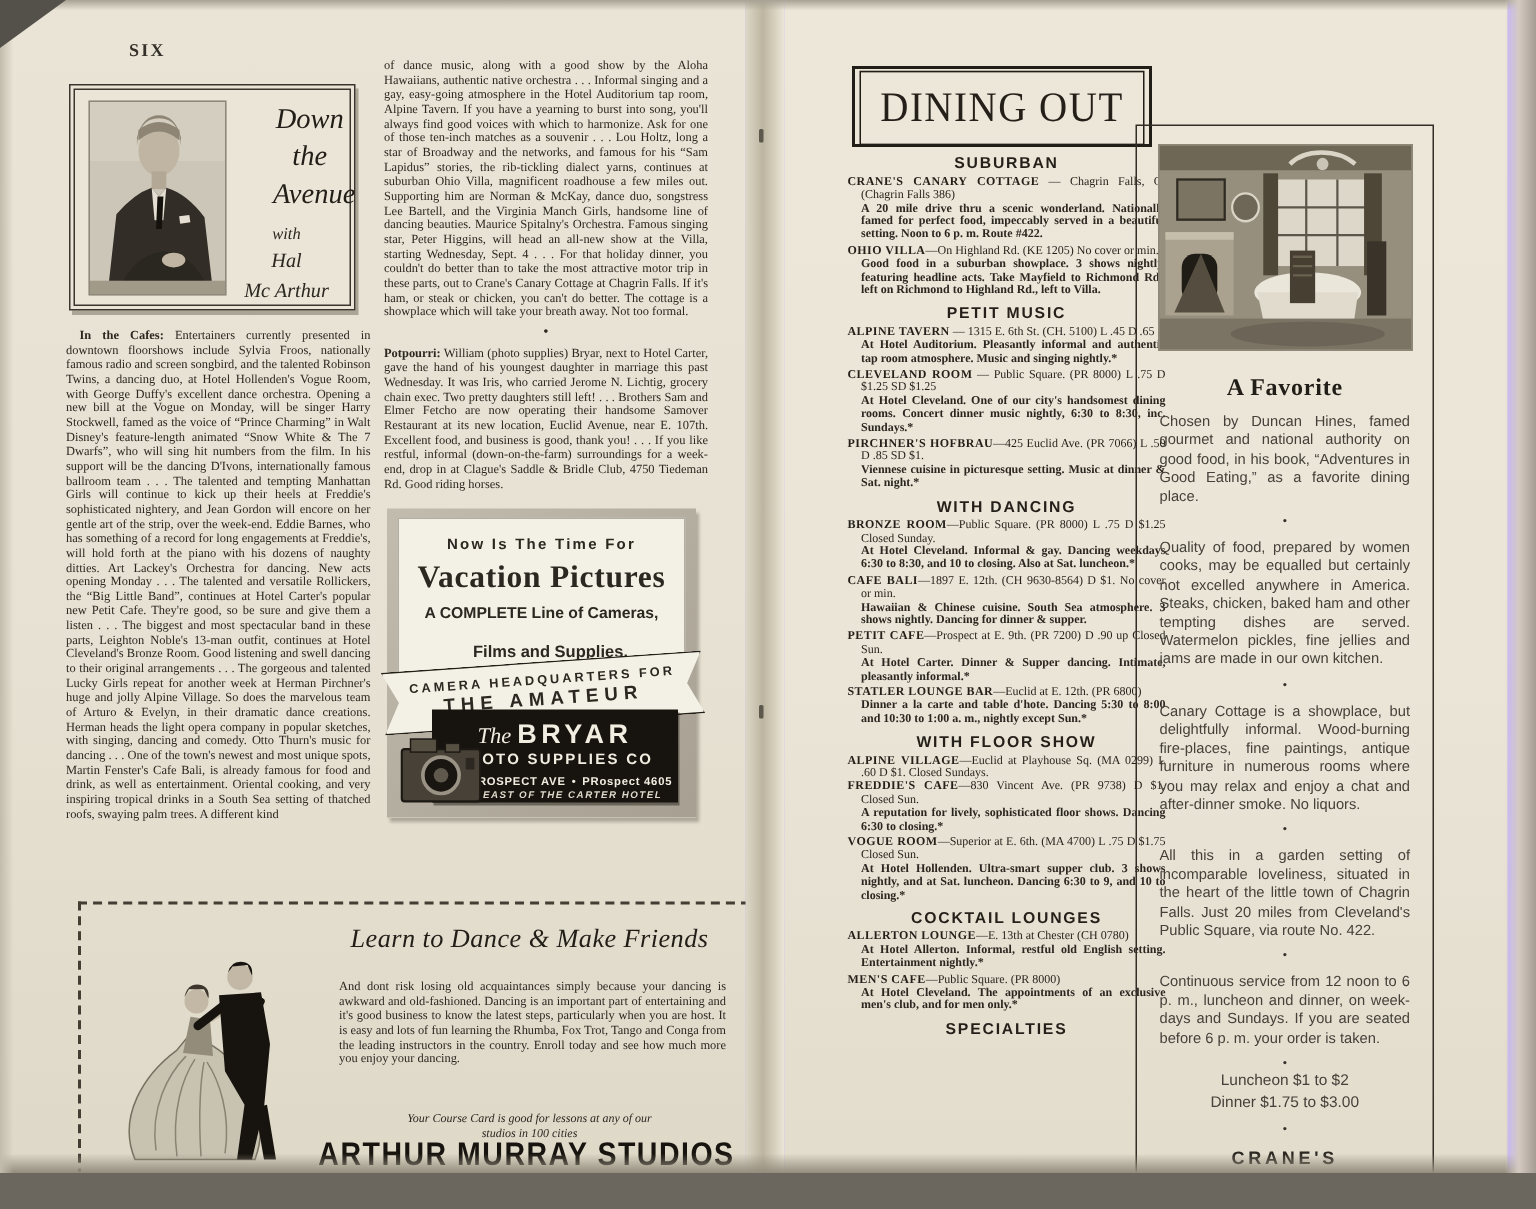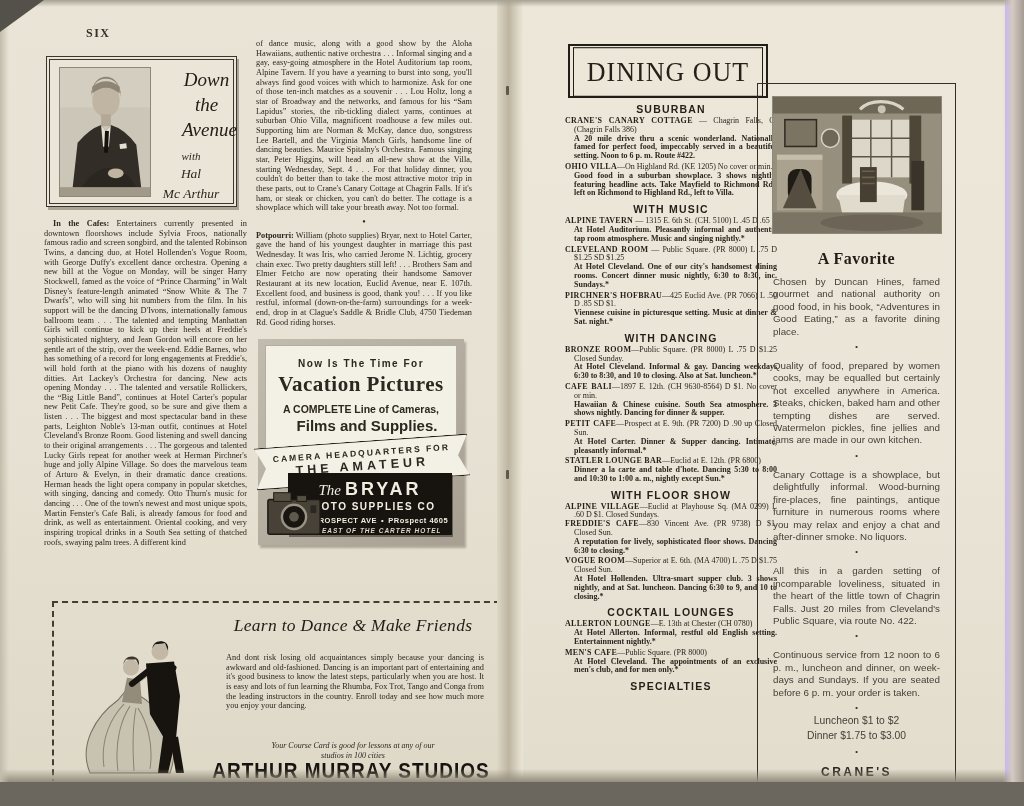--- a/index.html
+++ b/index.html
@@ -44,21 +44,21 @@
   
   .bryar{position:relative;width:206px;height:206px;margin:12px 0 0 2px;
          background:linear-gradient(135deg,#c2bcae,#a7a092);padding:0;
          box-shadow:2px 3px 2px rgba(70,65,52,.35);}
   .bryar-panel{position:absolute;left:7px;top:6px;right:7px;height:110px;
                background:#f3f0e5;border:1px solid #7a746688;text-align:center;}
   .bv1{font-family:"Liberation Sans",sans-serif;font-weight:bold;font-size:10px;
        letter-spacing:1.5px;margin-top:12px;}
   .bv2{font-weight:bold;font-size:21px;letter-spacing:.5px;margin-top:3px;}
   .bv3{font-family:"Liberation Sans",sans-serif;font-weight:bold;font-size:10.5px;margin-top:6px;}
-  .bv4{font-family:"Liberation Sans",sans-serif;font-weight:bold;font-size:15px;margin-top:2px;padding-left:12px;}
+  .bv4{font-family:"Liberation Sans",sans-serif;font-weight:bold;font-size:11px;margin-top:14px;padding-left:12px;}
   .ribbon{position:absolute;left:-3px;width:212px;top:102px;height:40px;background:#f3f0e5;
           border:1.5px solid #211d17;transform:rotate(-4deg);text-align:center;
           clip-path:polygon(0 0,100% 0,95% 50%,100% 100%,0 100%,5% 50%);}
   .rb1{font-family:"Liberation Sans",sans-serif;font-weight:bold;font-size:8.5px;
        letter-spacing:2px;margin-top:6px;}
   .rb2{font-family:"Liberation Sans",sans-serif;font-weight:bold;font-size:12.5px;
        letter-spacing:4px;margin-top:1px;}
   .bryar-black{position:absolute;left:30px;right:12px;bottom:10px;height:62px;background:#17140f;
                color:#f1ede1;text-align:center;box-shadow:1px 2px 0 rgba(40,36,28,.5);}
   .bb-brand{margin-top:6px;}
@@ -230,21 +230,21 @@
           </div>
 
           <div class="entry">
             <p class="e-head"><span class="e-name">OHIO VILLA</span><span class="e-addr">—On Highland Rd. (KE 1205) No cover or min.</span></p>
             <p class="e-desc">Good food in a suburban showplace. 3 shows nightly, featuring headline acts. Take Mayfield to Richmond Rd., left on Richmond to Highland Rd., left to Villa.</p>
           </div>
         </div>
     </div>
 
     <div class="section">
-      <h3 class="sec-h">WITH MUSIC</h3>
+      <h3 class="sec-h">PETIT MUSIC</h3>
       <div>
 
           <div class="entry">
             <p class="e-head"><span class="e-name">ALPINE TAVERN</span><span class="e-addr"> — 1315 E. 6th St. (CH. 5100) L .45 D .65</span></p>
             <p class="e-desc">At Hotel Auditorium. Pleasantly informal and authentic tap room atmosphere. Music and singing nightly.*</p>
           </div>
 
           <div class="entry">
             <p class="e-head"><span class="e-name">CLEVELAND ROOM</span><span class="e-addr"> — Public Square. (PR 8000) L .75 D $1.25 SD $1.25</span></p>
             <p class="e-desc">At Hotel Cleveland. One of our city's handsomest dining rooms. Concert dinner music nightly, 6:30 to 8:30, inc. Sundays.*</p>

